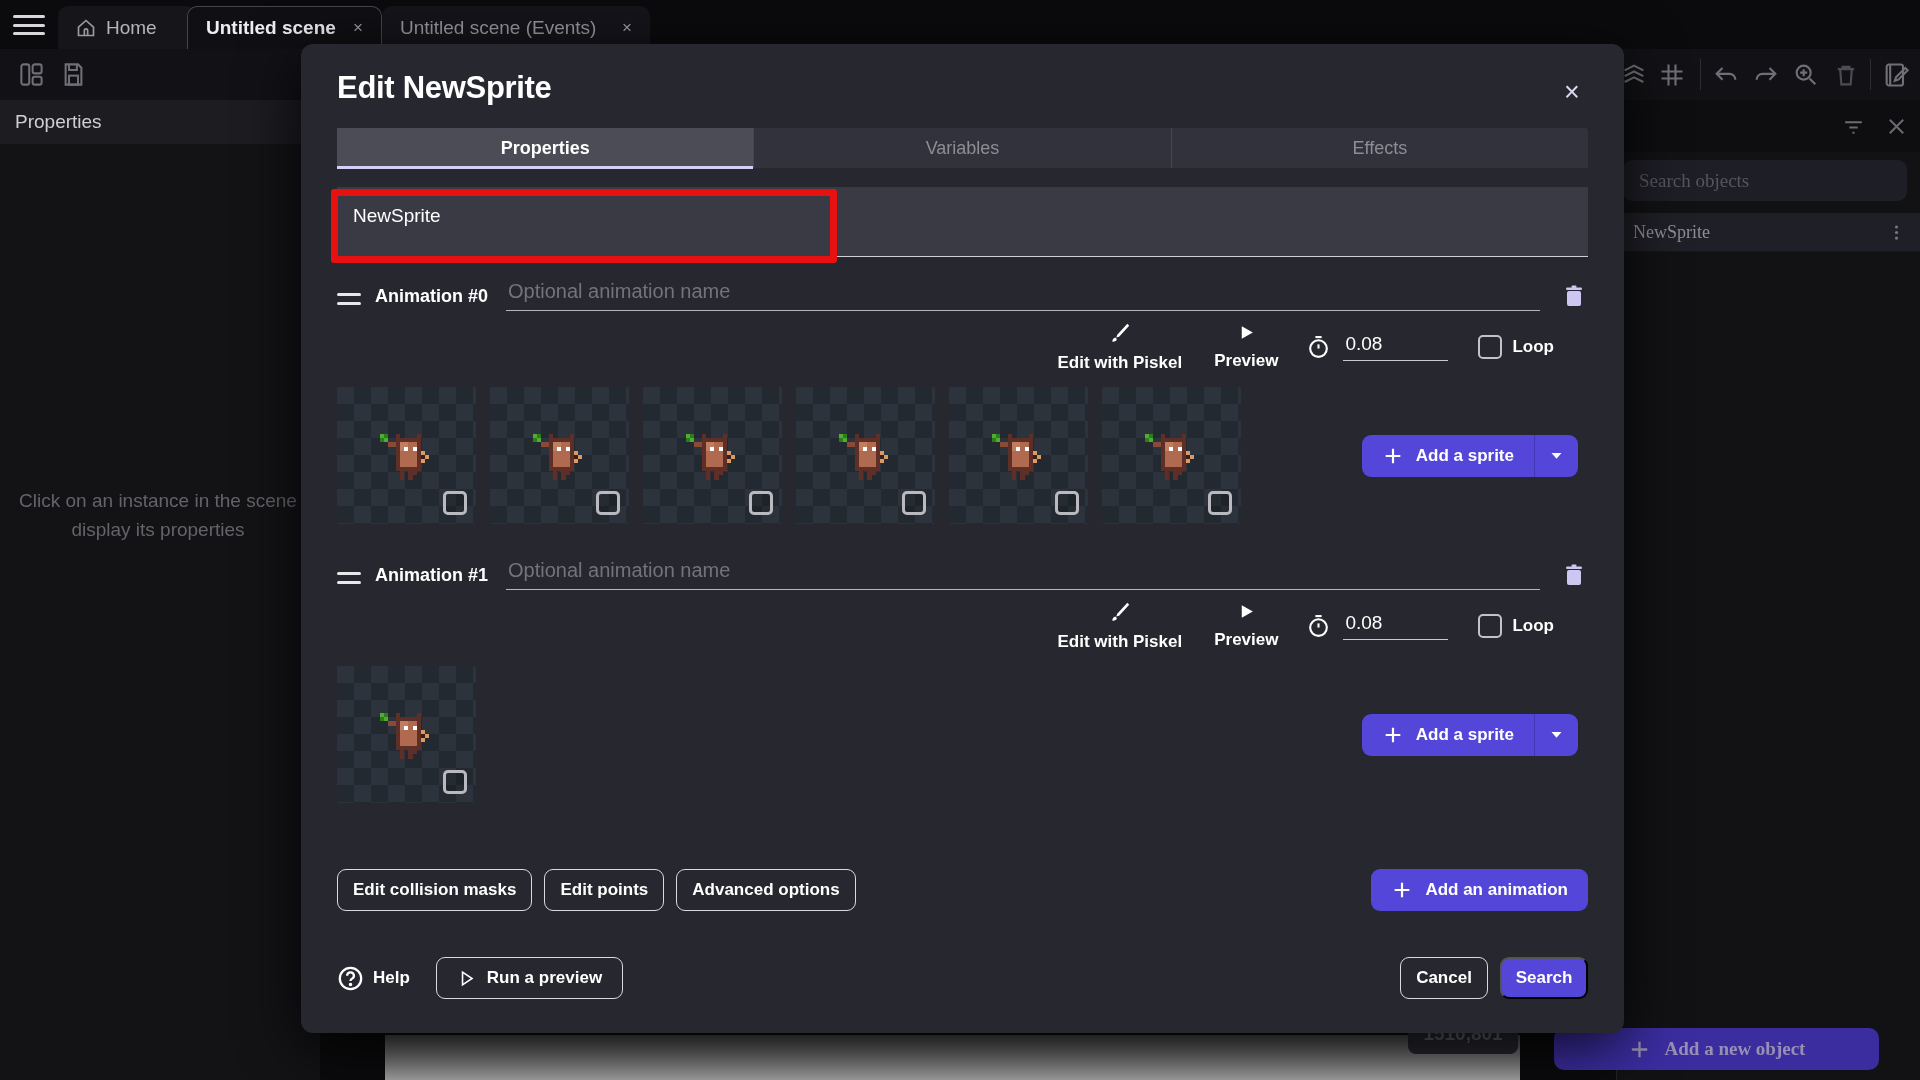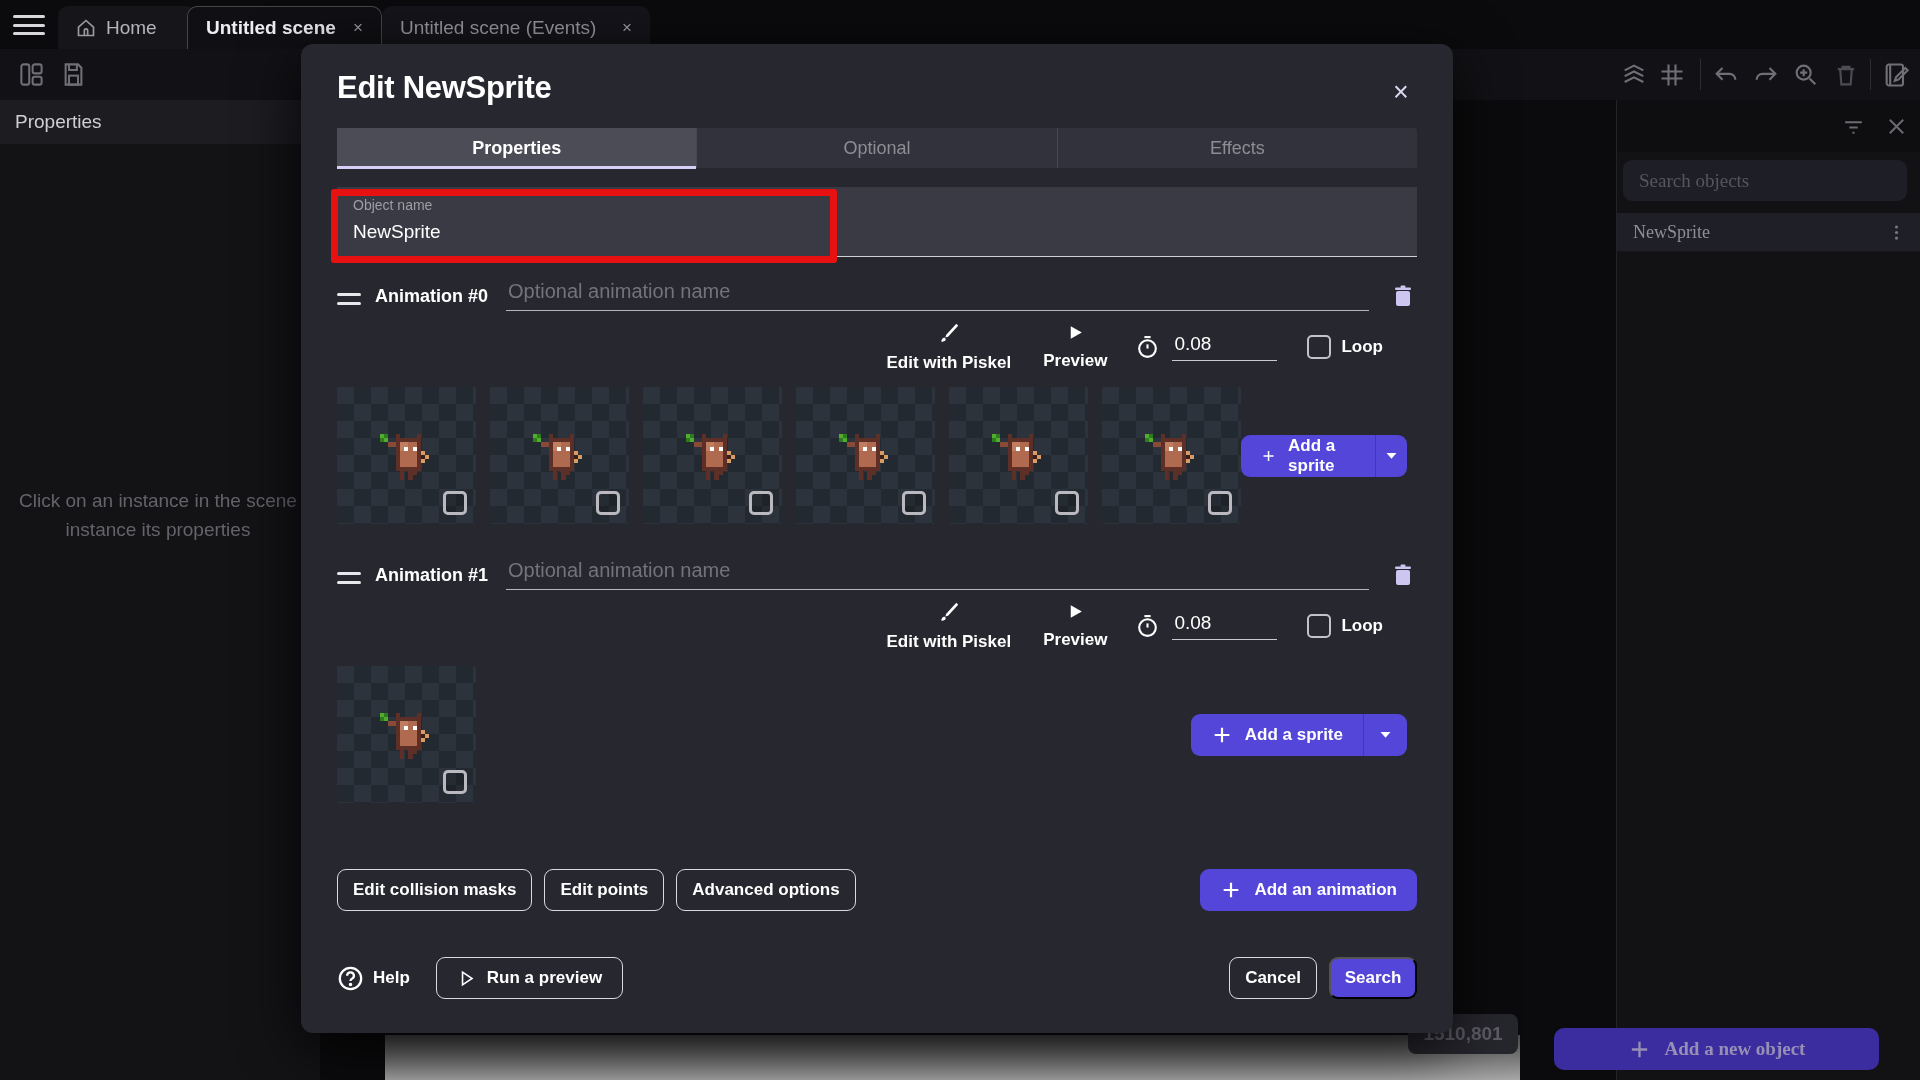--- a/index.html
+++ b/index.html
@@ -39,21 +39,21 @@
   .search-field { margin:8px 13px 0 6px; height:41px; background:#1e1e26; border-radius:9px; display:flex; align-items:center; padding:0 16px; color:#56565e; font-size:19px; cursor:text; }
   .obj-row { margin-top:12px; height:39px; background:#1f1f27; border-bottom:1px solid #15151a; display:flex; align-items:center; padding:0 14px 0 16px; color:#8e8e95; font-size:18px; cursor:pointer; }
   .kebab { margin-left:auto; color:#77777e; cursor:pointer; }
   .add-object-btn { position:absolute; left:-63px; top:928px; width:325px; height:42px; border-radius:10px; background:#3b2da0; display:flex; align-items:center; justify-content:center; gap:14px; color:#9790b4; font-size:19px; font-weight:bold; cursor:pointer; }
 
   
   .canvas-strip { position:absolute; left:385px; top:1035px; width:1135px; height:45px; background:linear-gradient(180deg,#474747,#a6a6a6); }
   .coord-badge { position:absolute; left:1408px; top:1014px; width:110px; height:40px; background:#26262d; border-radius:8px; display:flex; align-items:center; justify-content:center; color:#5f5c66; font-size:19px; font-weight:bold; }
 
   
-  .dialog { position:absolute; left:301px; top:44px; width:1152px; height:989px; background:#27272f; border-radius:12px; box-shadow:0 14px 60px rgba(0,0,0,.8); padding:26px 36px 0 36px; z-index:10; }
+  .dialog { position:absolute; left:301px; top:44px; width:1323px; height:989px; background:#27272f; border-radius:12px; box-shadow:0 14px 60px rgba(0,0,0,.8); padding:26px 36px 0 36px; z-index:10; }
   .dlg-title { font-size:31px; font-weight:bold; letter-spacing:-0.3px; }
   .dlg-close { position:absolute; right:34px; top:30px; width:36px; height:36px; color:#dcd8f0; font-size:27px; display:flex; align-items:center; justify-content:center; cursor:pointer; }
 
   .dlg-tabs { margin-top:22px; height:40px; display:flex; background:#32323c; border-radius:3px 3px 0 0; }
   .dlg-tab { flex:1; position:relative; display:flex; align-items:center; justify-content:center; font-size:18px; color:#8d8d96; border-right:1px solid #46464e; cursor:pointer; }
   .dlg-tab:last-child { border-right:none; }
   .dlg-tab.active { background:#4c4c57; color:#fff; font-weight:bold; }
   .dlg-tab.active::after { content:""; position:absolute; left:0; right:0; bottom:-1px; height:3px; background:var(--tab_underline,#d7cff7); }
 
   .objname { margin-top:19px; height:70px; background:#3a3a45; border-bottom:1px solid #cfcfd6; padding:10px 0 0 16px; cursor:text; }
@@ -172,21 +172,21 @@
       <path d="M7 3 v18"></path>
       <path d="M12 14 L20 6 l2 2 -8 8 -3 1 z"></path>
   </svg>
 </div>
 
 <div class="left-panel">
   <div class="phead">Properties</div>
 </div>
 <div class="hint">
   <div>Click on an instance in the scene</div>
-  <div>instance its properties</div>
+  <div>display its properties</div>
 </div>
 
 <div class="right-panel">
   <div class="rp-head">
     <svg class="ic" style="left:224px" width="25" height="25" viewBox="0 0 24 24" fill="none" stroke="currentColor" stroke-width="2">
       <path d="M4 7 h16 M8 12 h8 M11 17 h2"></path>
     </svg>
     <svg class="ic" style="left:268px" width="23" height="23" viewBox="0 0 24 24" fill="none" stroke="currentColor" stroke-width="2">
       <path d="M5 5 L19 19 M19 5 L5 19"></path>
     </svg>
@@ -212,26 +212,25 @@
 
 <div class="canvas-strip"></div>
 <div class="coord-badge">1510,801</div>
 
 <div class="dialog">
   <div class="dlg-title">Edit NewSprite</div>
   <div class="dlg-close">×</div>
 
   <div class="dlg-tabs">
     <div class="dlg-tab active">Properties</div>
-    <div class="dlg-tab">Optional</div>
+    <div class="dlg-tab">Variables</div>
     <div class="dlg-tab">Effects</div>
   </div>
 
   <div class="objname">
-    <div class="lbl">Object name</div>
     <div class="val">NewSprite</div>
   </div>
 
   <div class="anim-head first">
     <div class="drag-handle">
         <span></span>
         <span></span>
       </div>
     <div class="anim-title">Animation #0</div>
     <div class="anim-name-input">Optional animation name</div>

